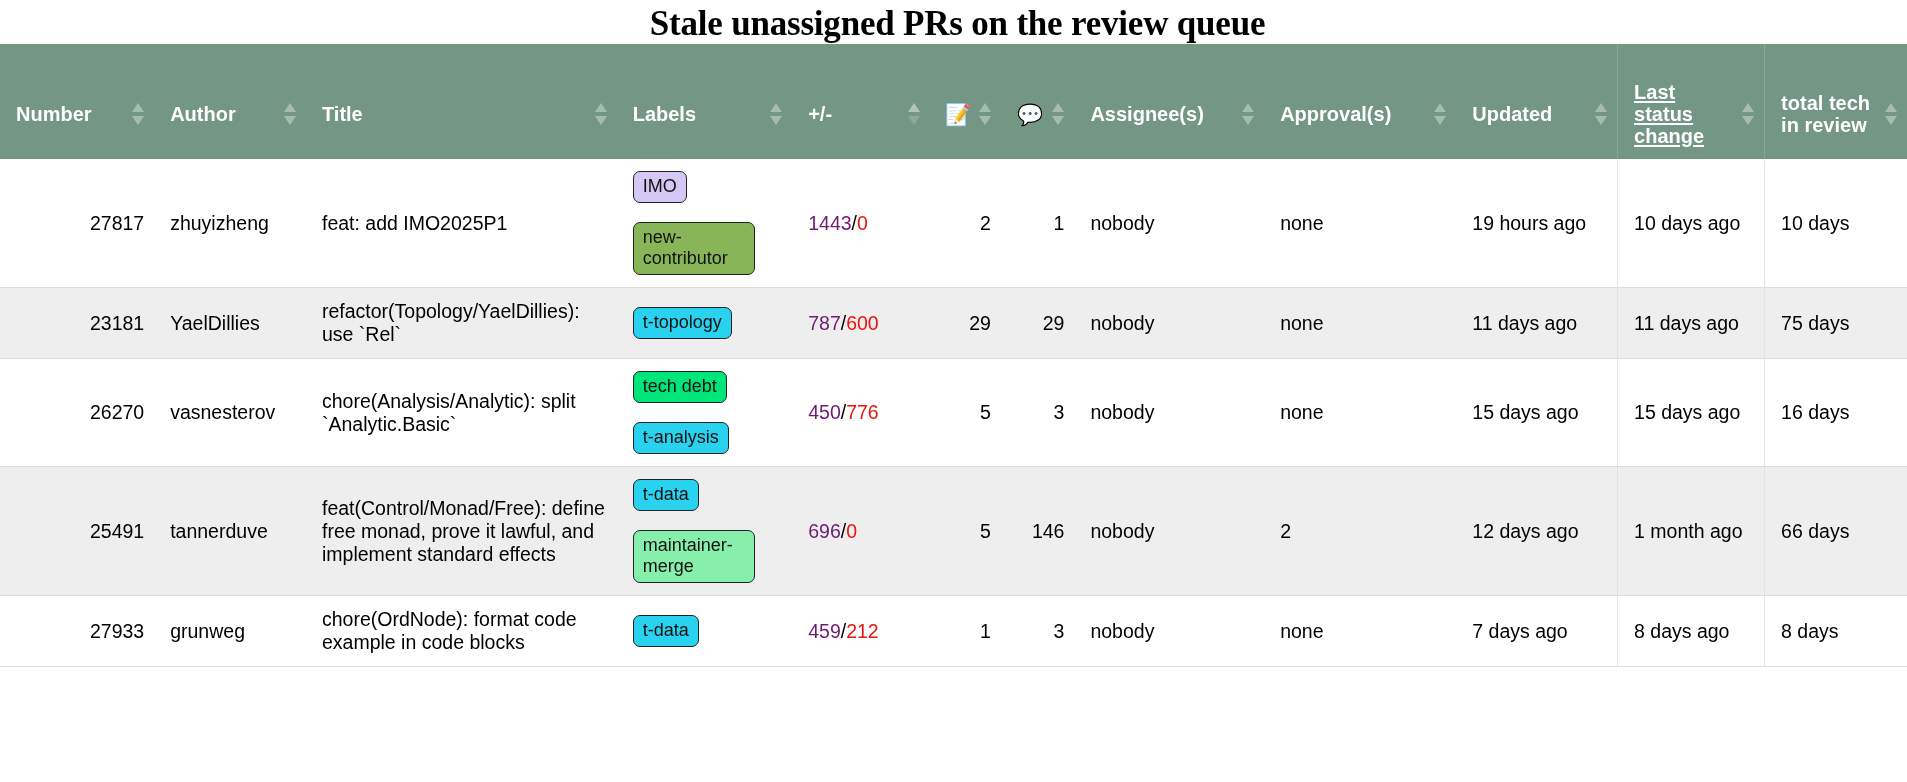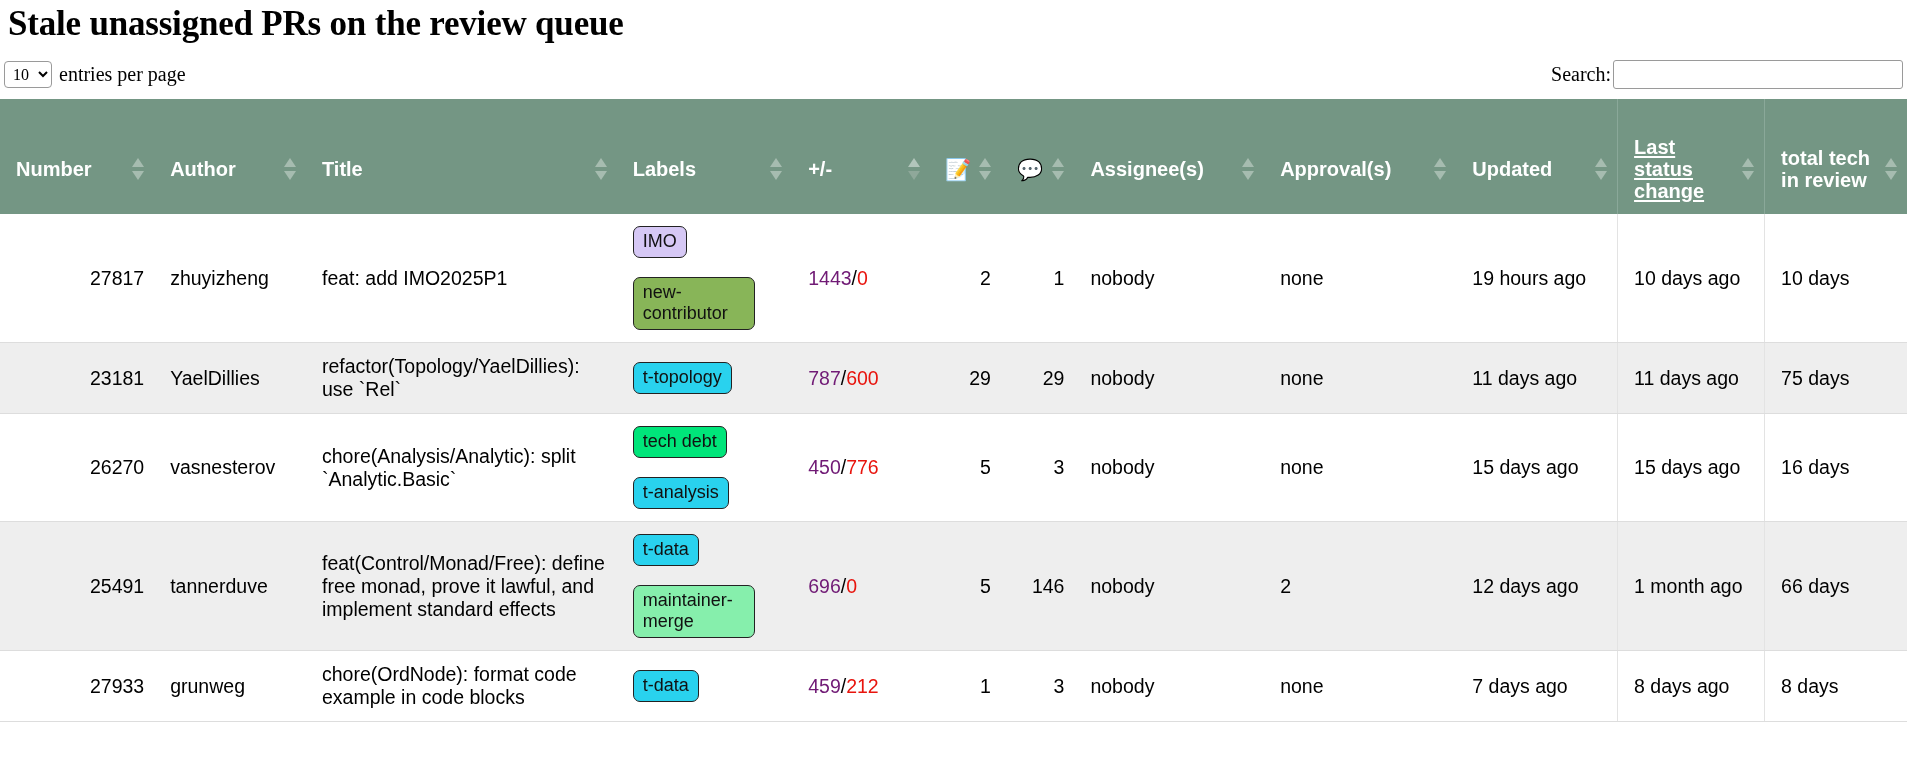--- a/index.html
+++ b/index.html
@@ -18,20 +18,21 @@
     padding: 0 0 0 0;
     box-sizing: border-box;
   }
   .page-title {
     font-family: "Liberation Serif", serif;
     font-weight: bold;
     font-size: 35px;
     line-height: 40px;
     margin: 4px 0 0 8px;
     letter-spacing: -0.2px;
+    text-align: center;
   }
   .controls {
     display: flex;
     align-items: center;
     justify-content: space-between;
     margin: 15px 4px 10px 4px;
     height: 30px;
   }
   .length-control {
     display: flex;
@@ -188,32 +189,20 @@
   .col-laststatus { width: 124px; }
   .col-total { width: 120px; }
 </style>
 </head>
 <body>
 
 <div class="page">
 
   <h1 class="page-title">Stale unassigned PRs on the review queue</h1>
 
-  <div class="controls">
-    <div class="length-control">
-      <select class="length-select">
-        <option selected="">10</option>
-      </select>
-      <span class="length-label">entries per page</span>
-    </div>
-    <div class="search-control">
-      <span>Search:</span>
-      <input class="search-input" type="text" value="" style="">
-    </div>
-  </div>
 
   <table class="pr-table">
     <colgroup>
       <col class="col-number">
         <col class="col-author">
         <col class="col-title">
         <col class="col-labels">
       <col class="col-diff">
         <col class="col-files">
         <col class="col-comments">

